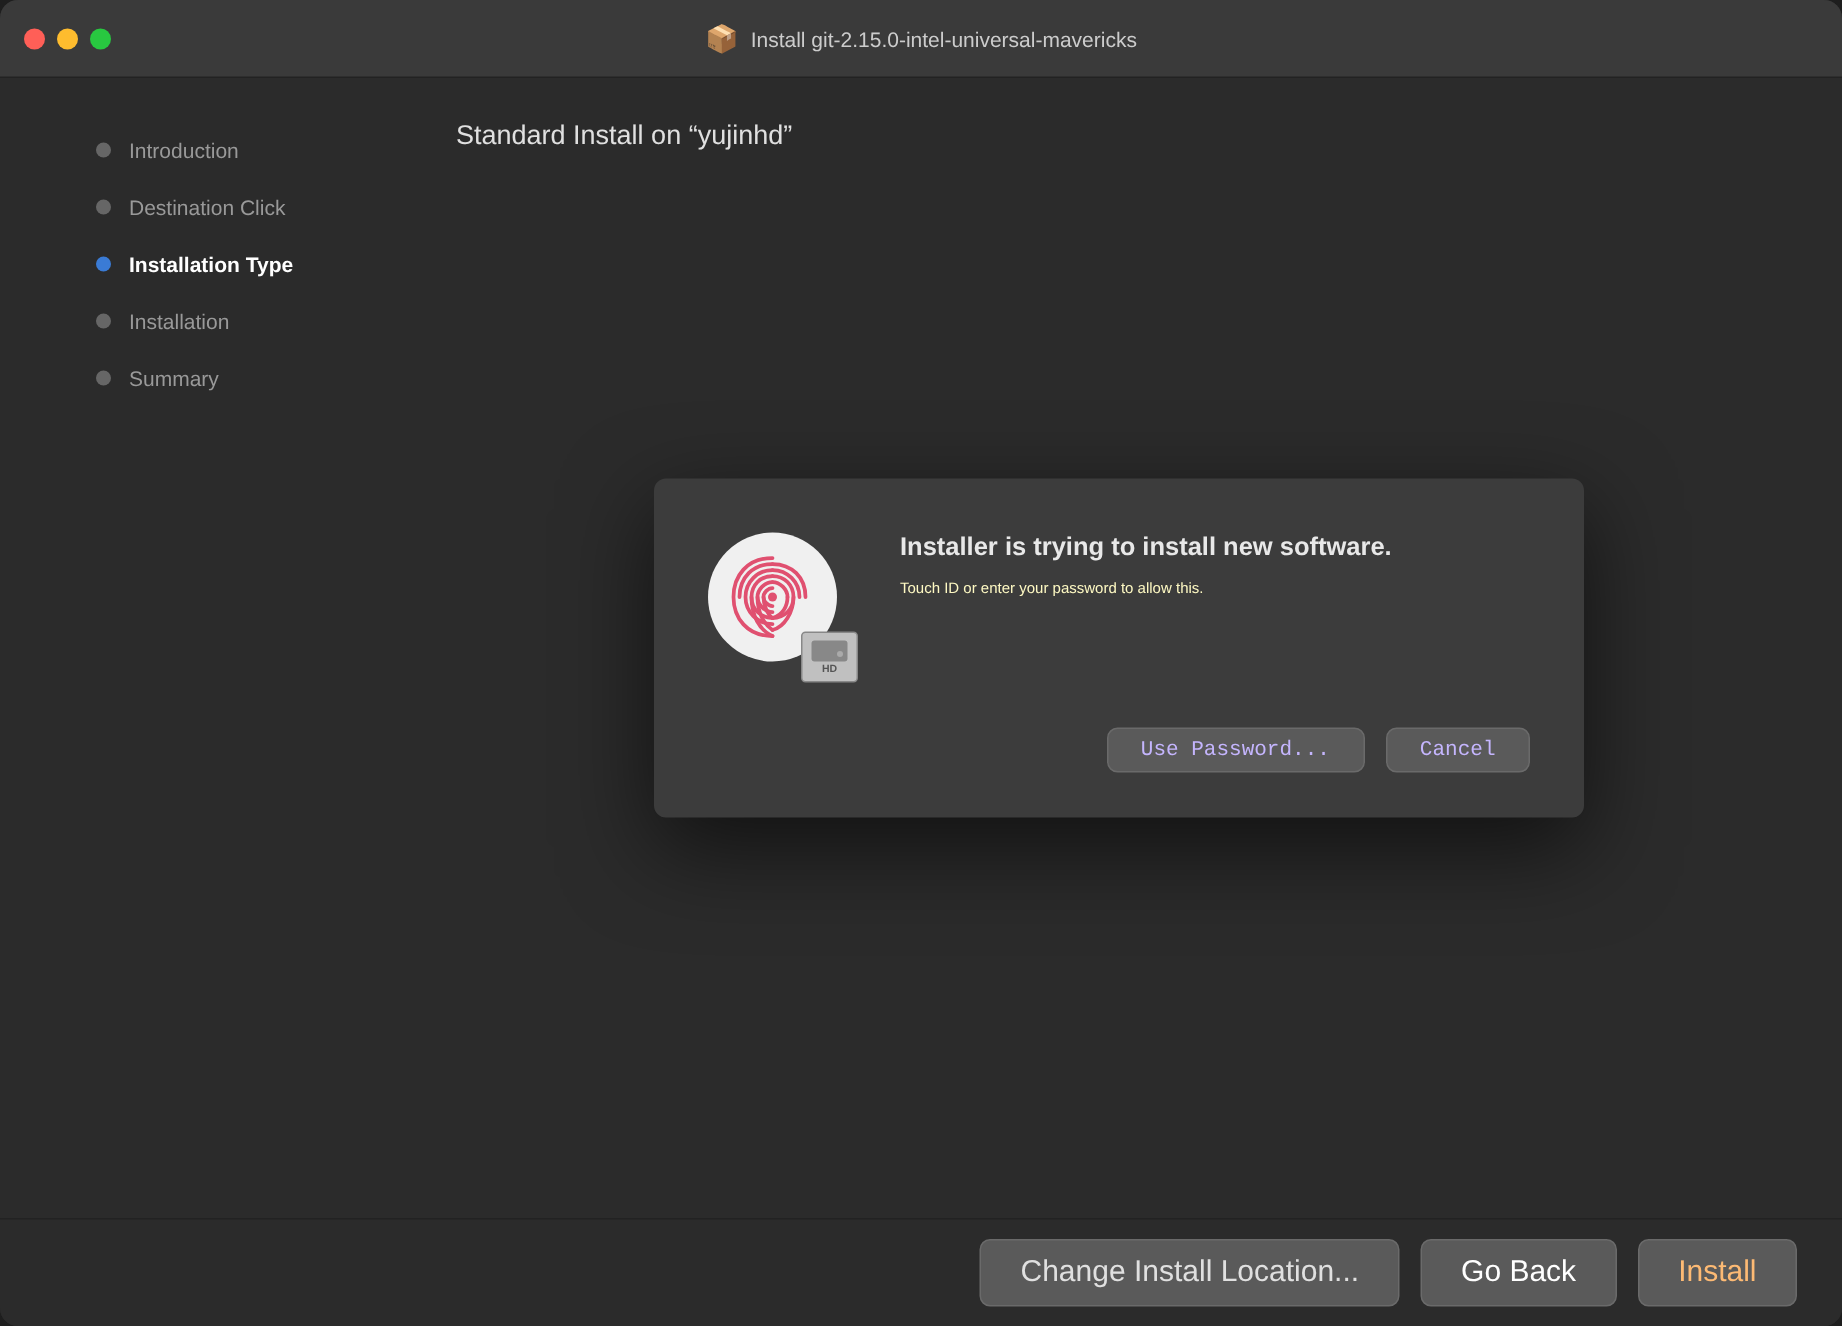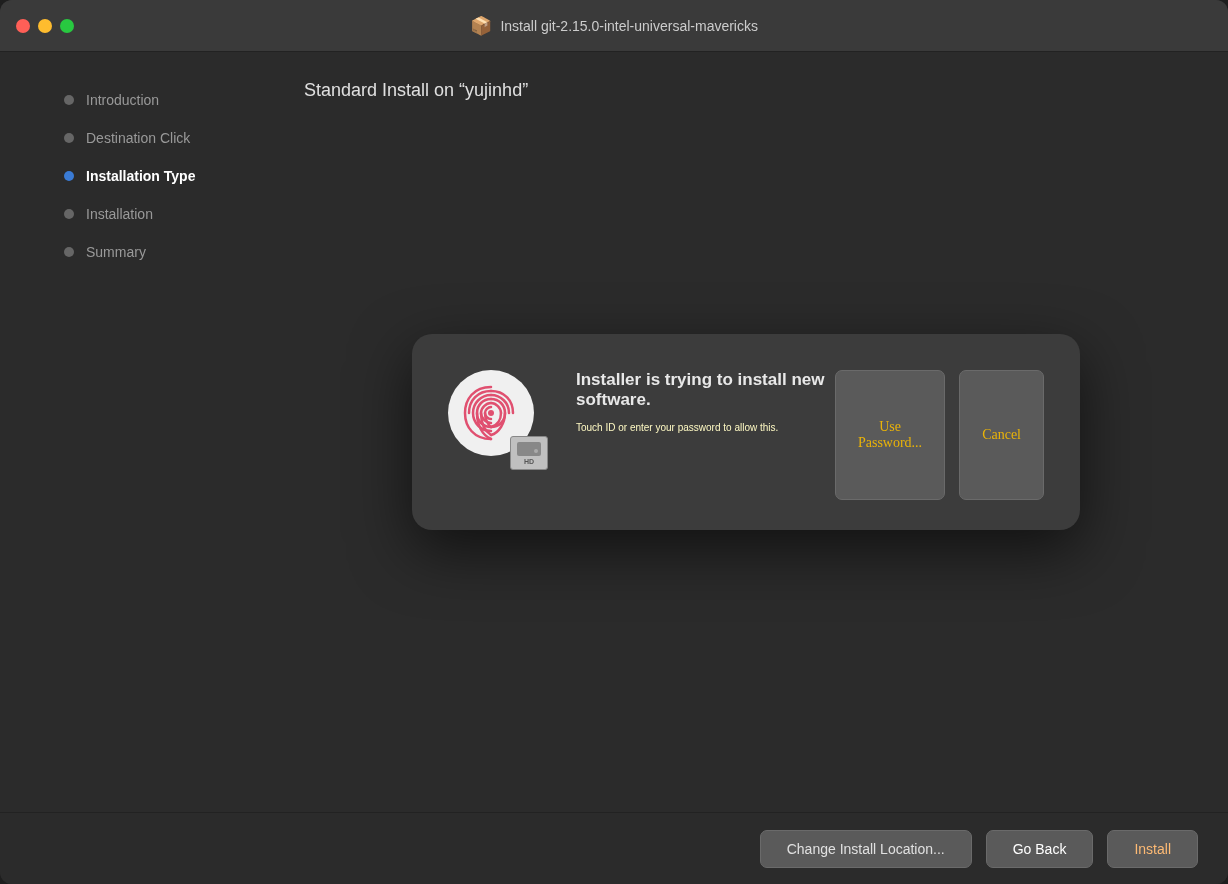--- a/index.html
+++ b/index.html
@@ -156,25 +156,25 @@
       position: absolute;
       top: 0; left: 0; right: 0; bottom: 0;
       display: flex;
       align-items: center;
       justify-content: center;
       z-index: 10;
     }
 
     .dialog {
       background: #3c3c3c;
-      border-radius: 20px;
+      border-radius: 8px;
       padding: 36px 36px 30px 36px;
-      width: 668px;
-      display: flex;
-      flex-direction: row;
+      width: 620px;
+      display: flex;
+      flex-direction: column;
       box-shadow: 0 20px 60px rgba(0,0,0,0.6);
     }
 
     .dialog-body {
       display: flex;
       gap: 28px;
       align-items: flex-start;
       margin-bottom: 30px;
     }
 
@@ -222,28 +222,28 @@
       line-height: 1.5;
     }
 
     .dialog-buttons {
       display: flex;
       justify-content: flex-end;
       gap: 14px;
     }
 
     .dialog-btn {
-      padding: 21px 22px;
+      padding: 6px 22px;
       border-radius: 7px;
       border: none;
       font-size: 14px;
       cursor: pointer;
-      font-family: Liberation Serif, serif;
+      font-family: Liberation Mono, monospace;
       background: #5a5a5a;
-      color: #eab308;
+      color: #c4b5fd;
       border: 1px solid #6a6a6a;
     }
 
     
     .bottom-bar {
       height: 72px;
       background: #2b2b2b;
       display: flex;
       align-items: center;
       justify-content: space-between;
@@ -255,21 +255,21 @@
     .bottom-right {
       display: flex;
       gap: 14px;
       align-items: center;
     }
 
     .bottom-btn {
       padding: 10px 26px;
       border-radius: 7px;
       border: none;
-      font-size: 14px;
+      font-size: 20px;
       cursor: pointer;
       font-family: inherit;
     }
 
     .btn-change {
       background: #5a5a5a;
       color: #e0e0e0;
       border: 1px solid #6a6a6a;
     }
 

